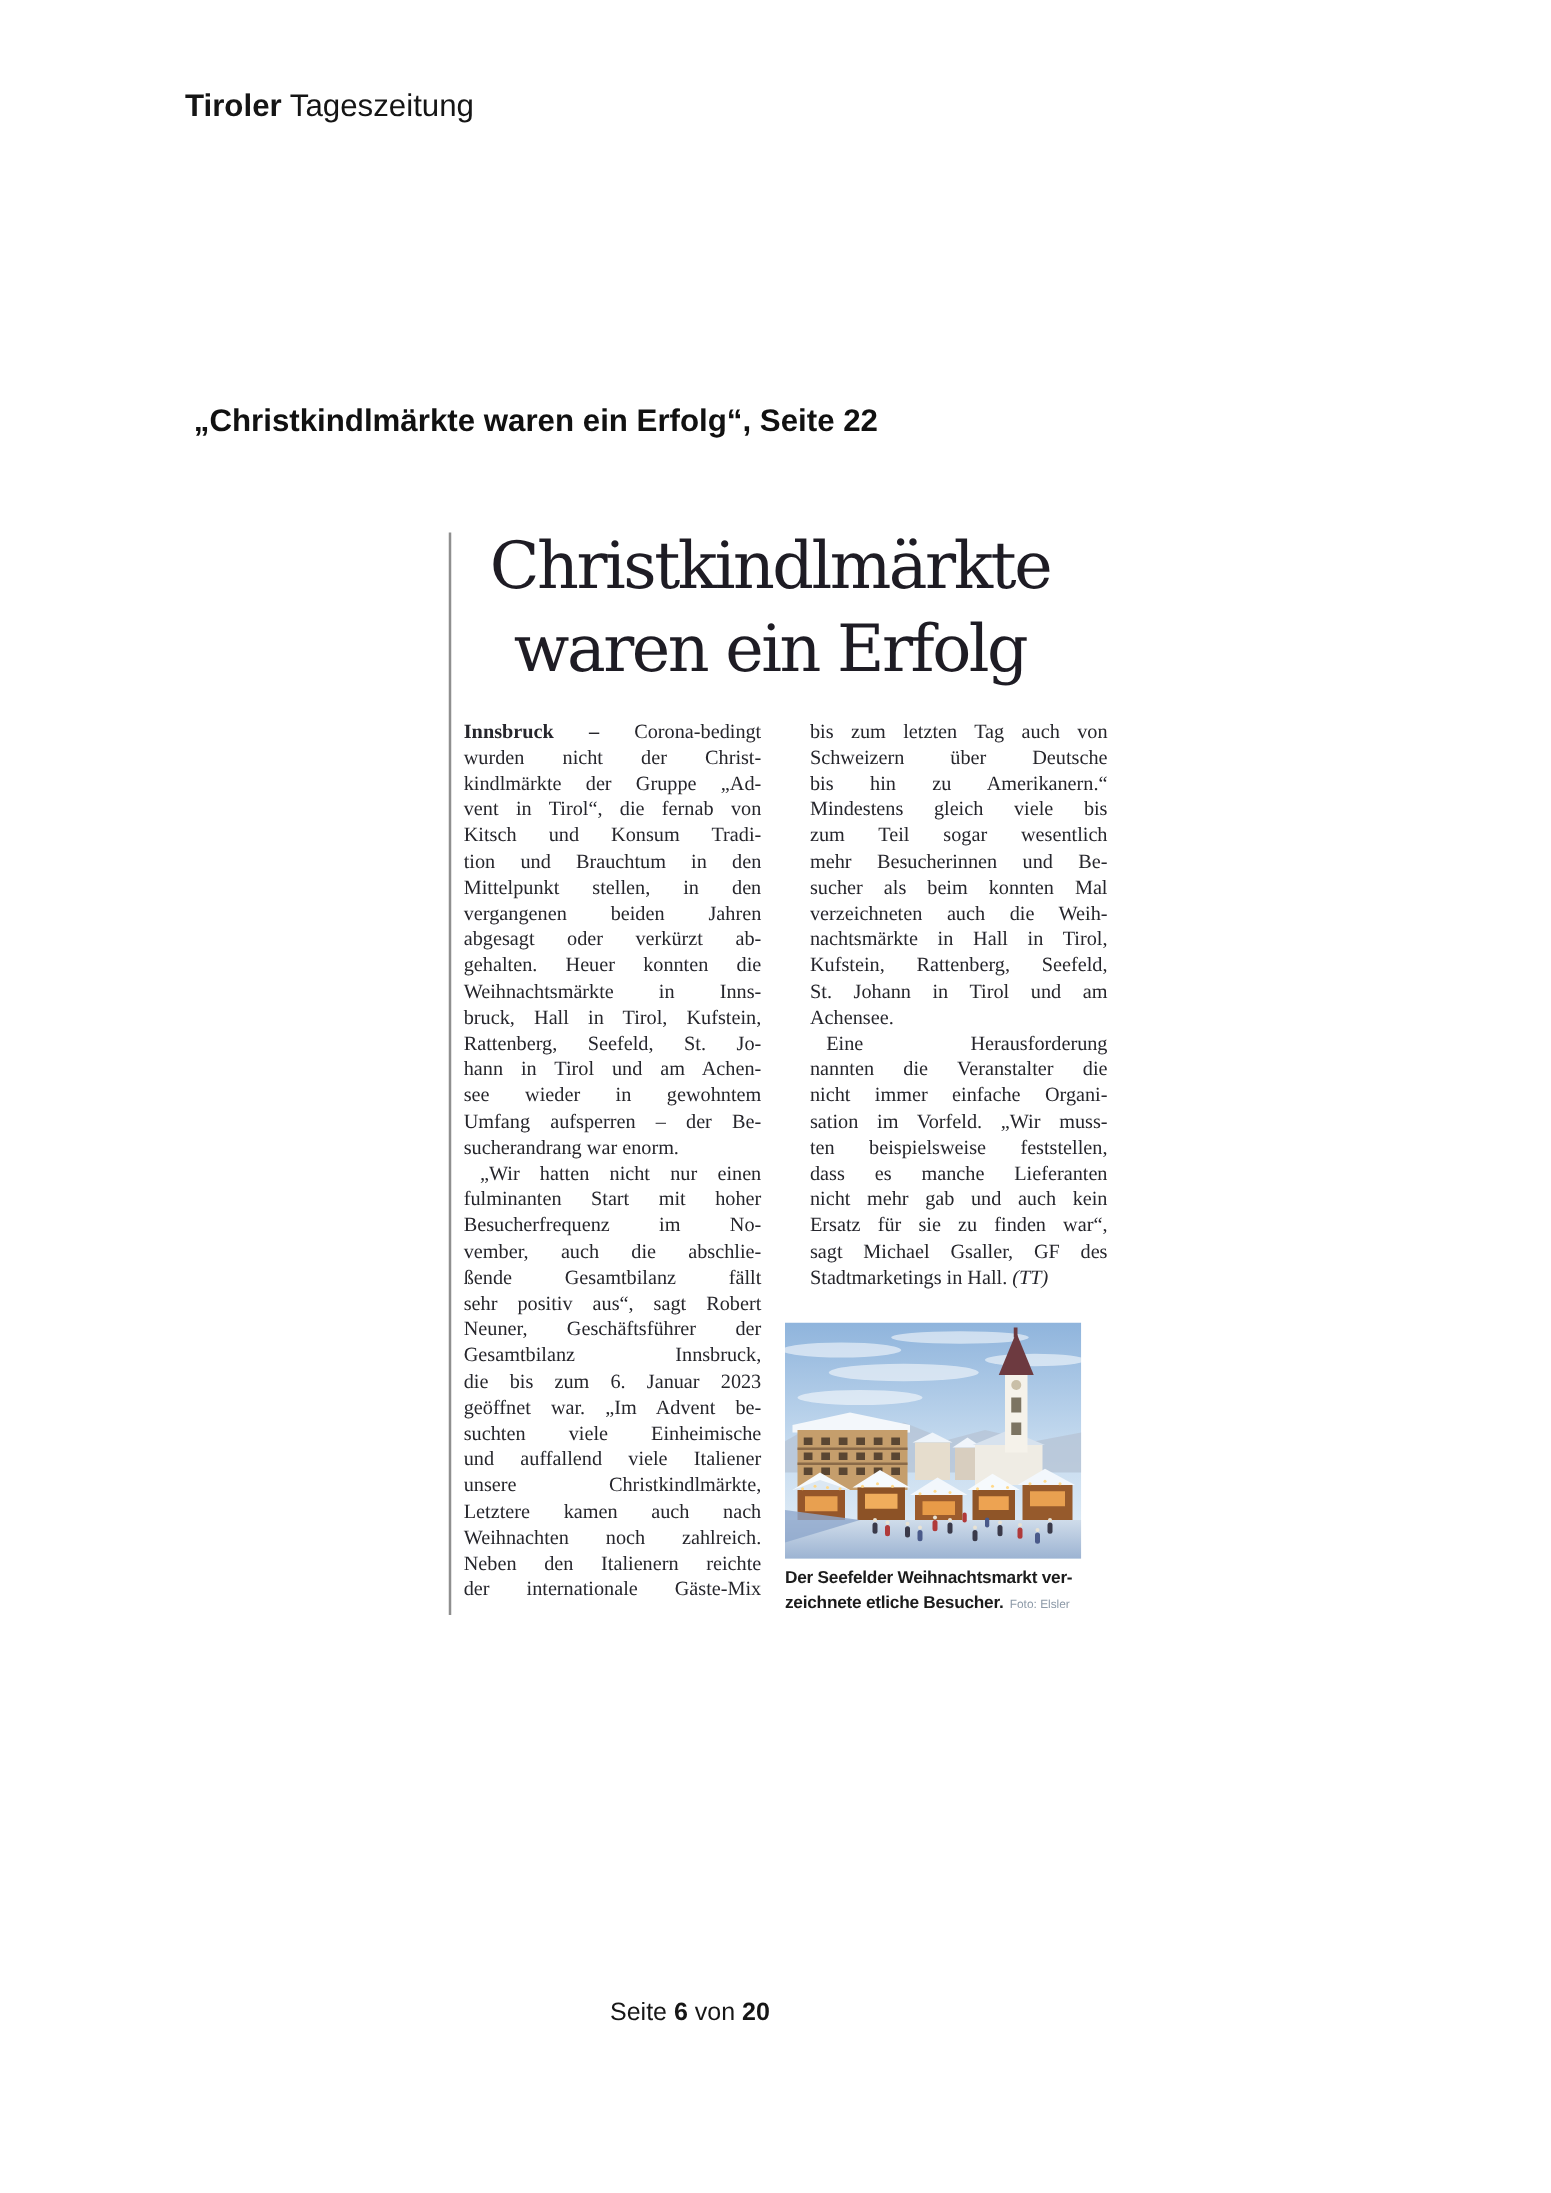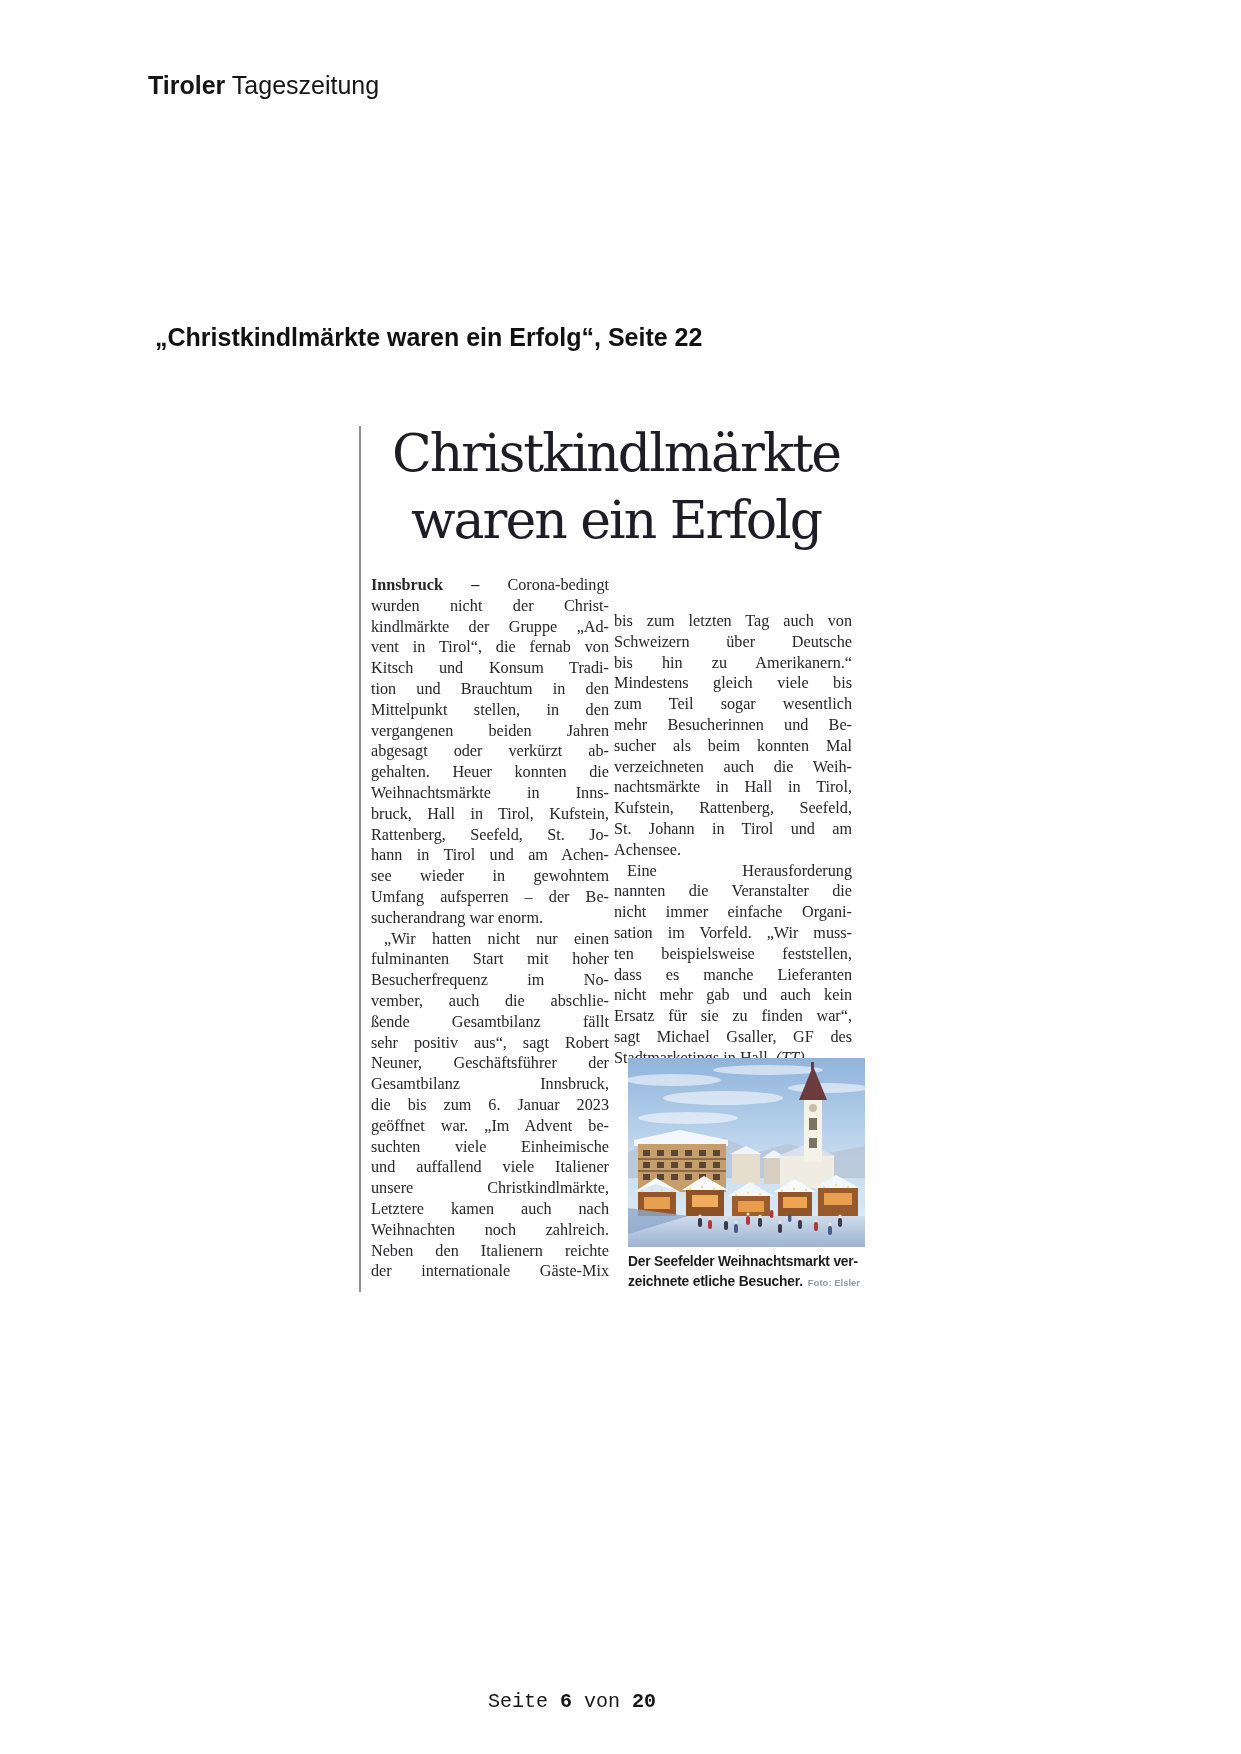--- a/index.html
+++ b/index.html
@@ -15,37 +15,37 @@
 
   
   .clip-rule{position:absolute;left:359px;top:426px;width:2px;height:866px;background:#8f8f8f;}
   .art-title{position:absolute;left:366px;top:420px;width:500px;text-align:center;
              font-family:"DejaVu Serif",serif;font-weight:400;font-size:52px;line-height:67px;
              letter-spacing:-2px;color:#1e1c24;white-space:nowrap;}
   .art-title .tl{display:block;}
 
   .col{position:absolute;top:575px;width:238px;}
   .col-left{left:371px;}
-  .col-right{left:614px;margin-top:36px;}
+  .col-right{left:648px;}
   .bline{font-family:Liberation Serif, serif;font-size:16.2px;line-height:20.8px;color:#26262c;
          text-align:justify;text-align-last:justify;height:20.8px;overflow:visible;white-space:nowrap;}
   .bline.end{text-align-last:left;}
   .bline.indent{text-indent:13px;}
   .bline b{font-weight:700;}
   .bline i{font-style:italic;}
 
   
   .photo{position:absolute;left:628px;top:1058px;width:237px;height:189px;display:block;}
   .caption{position:absolute;left:628px;top:1252px;width:250px;
            font-family:"Liberation Sans",sans-serif;font-weight:700;font-size:13.8px;line-height:19.5px;
            color:#1c1c1c;letter-spacing:-0.2px;white-space:nowrap;}
-  .caption .credit{font-weight:700;font-size:9.5px;color:#8d9aa8;margin-left:5px;letter-spacing:0;margin-top:33px;}
-
-  
-  .footer{position:absolute;left:488px;top:1690px;font-size:20px;line-height:24px;color:#161616;white-space:nowrap;font-family:Liberation Mono, monospace;}
+  .caption .credit{font-weight:400;font-size:9.5px;color:#8d9aa8;margin-left:5px;letter-spacing:0;margin-top:33px;}
+
+  
+  .footer{position:absolute;left:488px;top:1598px;font-size:20px;line-height:24px;color:#161616;white-space:nowrap;}
   .footer .b{font-weight:700;}
 </style>
 </head>
 <body>
 
 <div class="page">
 
   <div class="brand"><span class="b">Tiroler</span> <span>Tageszeitung</span></div>
 
   <div class="pdf-headline">„Christkindlmärkte waren ein Erfolg“, Seite 22</div>

